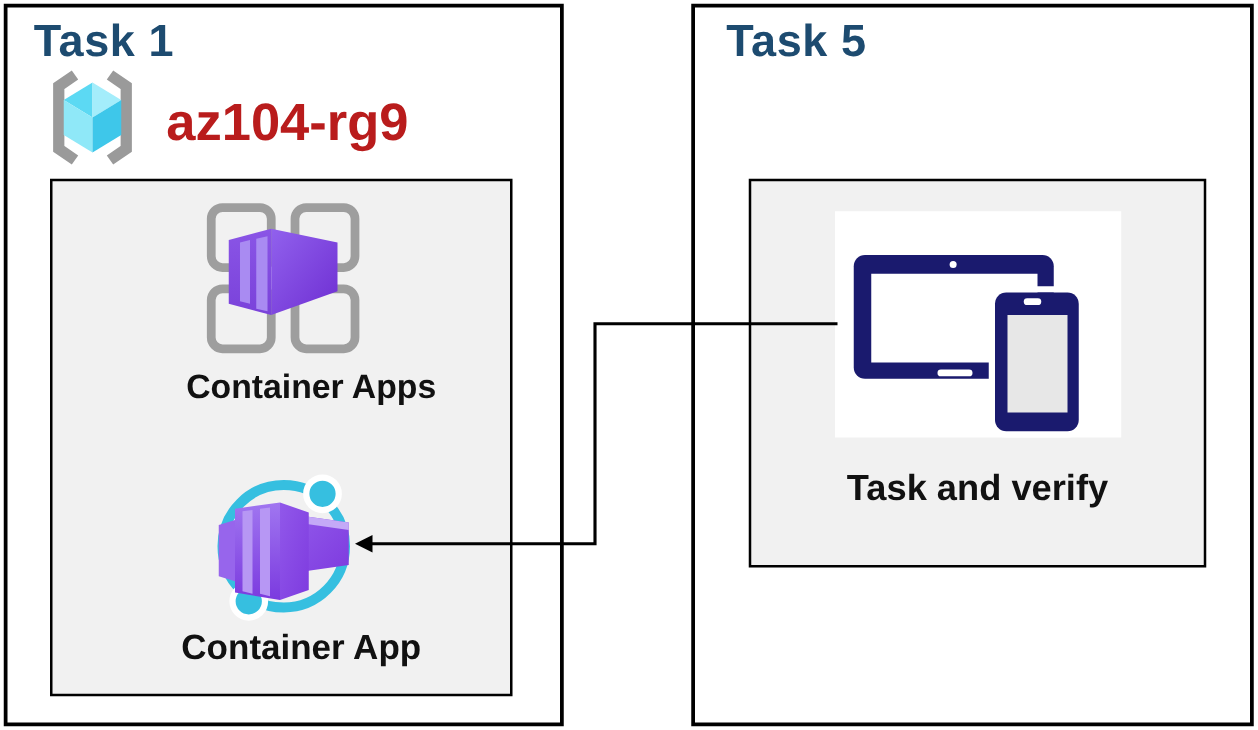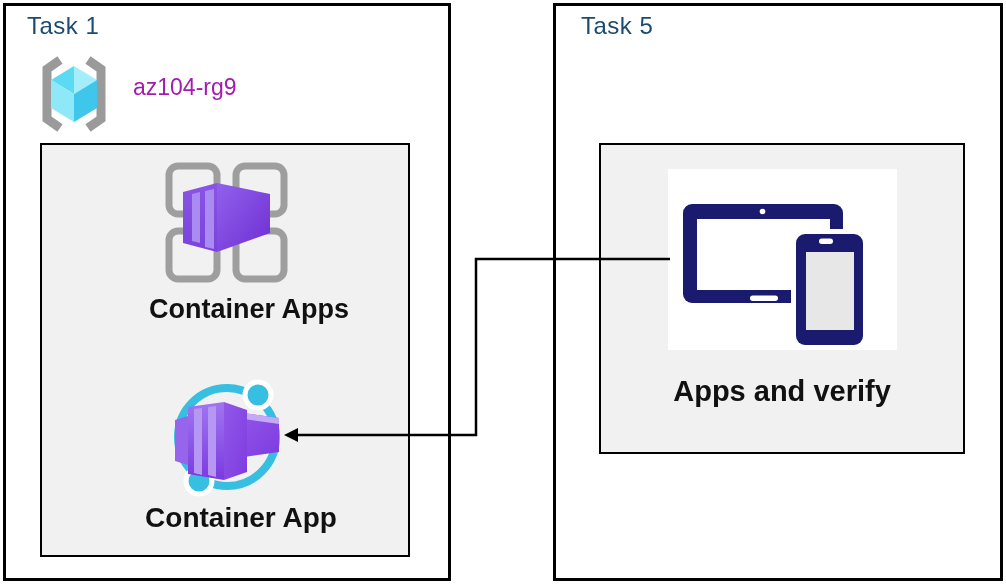--- a/index.html
+++ b/index.html
@@ -12,40 +12,40 @@
     position: relative;
     overflow: hidden;
   }
   .abs { position: absolute; box-sizing: border-box; }
 
   .task-box {
     border: 3px solid #000000;
     background: #ffffff;
   }
   .task-title {
-    font-size: 24px;
-    font-weight: 400;
+    font-size: 36px;
+    font-weight: 700;
     color: #1D4B70;
     letter-spacing: 0.5px;
     white-space: nowrap;
   }
   .panel {
     background: #F1F1F1;
     border: 2px solid #000000;
   }
   .label {
     font-weight: 700;
     color: #111111;
     text-align: center;
     white-space: nowrap;
   }
   .rg-name {
-    font-size: 23px;
-    font-weight: 400;
-    color: #a21caf;
+    font-size: 42px;
+    font-weight: 700;
+    color: #b91c1c;
     white-space: nowrap;
   }
   .env-label { font-size: 27px; line-height: 37px; }
   .app-label { font-size: 28px; }
   .test-label { font-size: 29px; }
   .icon-bg-white { background: #ffffff; }
   svg { display: block; overflow: visible; }
   #connector-overlay {
     left: 0; top: 0;
     pointer-events: none;
@@ -152,18 +152,18 @@
     <rect x="82" y="126.5" width="28" height="5.5" rx="2.7" fill="#ffffff"></rect>
   </g>
   <g>
     <rect x="125.5" y="62.5" width="72" height="116" rx="11" fill="none" stroke="#ffffff" stroke-width="5"></rect>
     <rect x="128" y="65" width="67" height="111" rx="9" fill="#1A1A6E"></rect>
     <rect x="138" y="83" width="48" height="78" fill="#E7E7E7"></rect>
     <rect x="151" y="69.5" width="14" height="5.5" rx="2.7" fill="#ffffff"></rect>
   </g>
 </svg>
 
-<div class="abs label test-label" style="left:599px; top:375px; width:366px;">Apps and verify</div>
+<div class="abs label test-label" style="left:599px; top:375px; width:366px;">Task and verify</div>
 
 <svg id="connector-overlay" class="abs" width="1006" height="584" viewBox="0 0 1006 584">
   <path d="M670,259 L476,259 L476,435 L296,435" fill="none" stroke="#000000" stroke-width="2.5"></path>
   <polygon points="284,435 298,428 298,442" fill="#000000"></polygon>
 </svg>
 
 </body></html>

